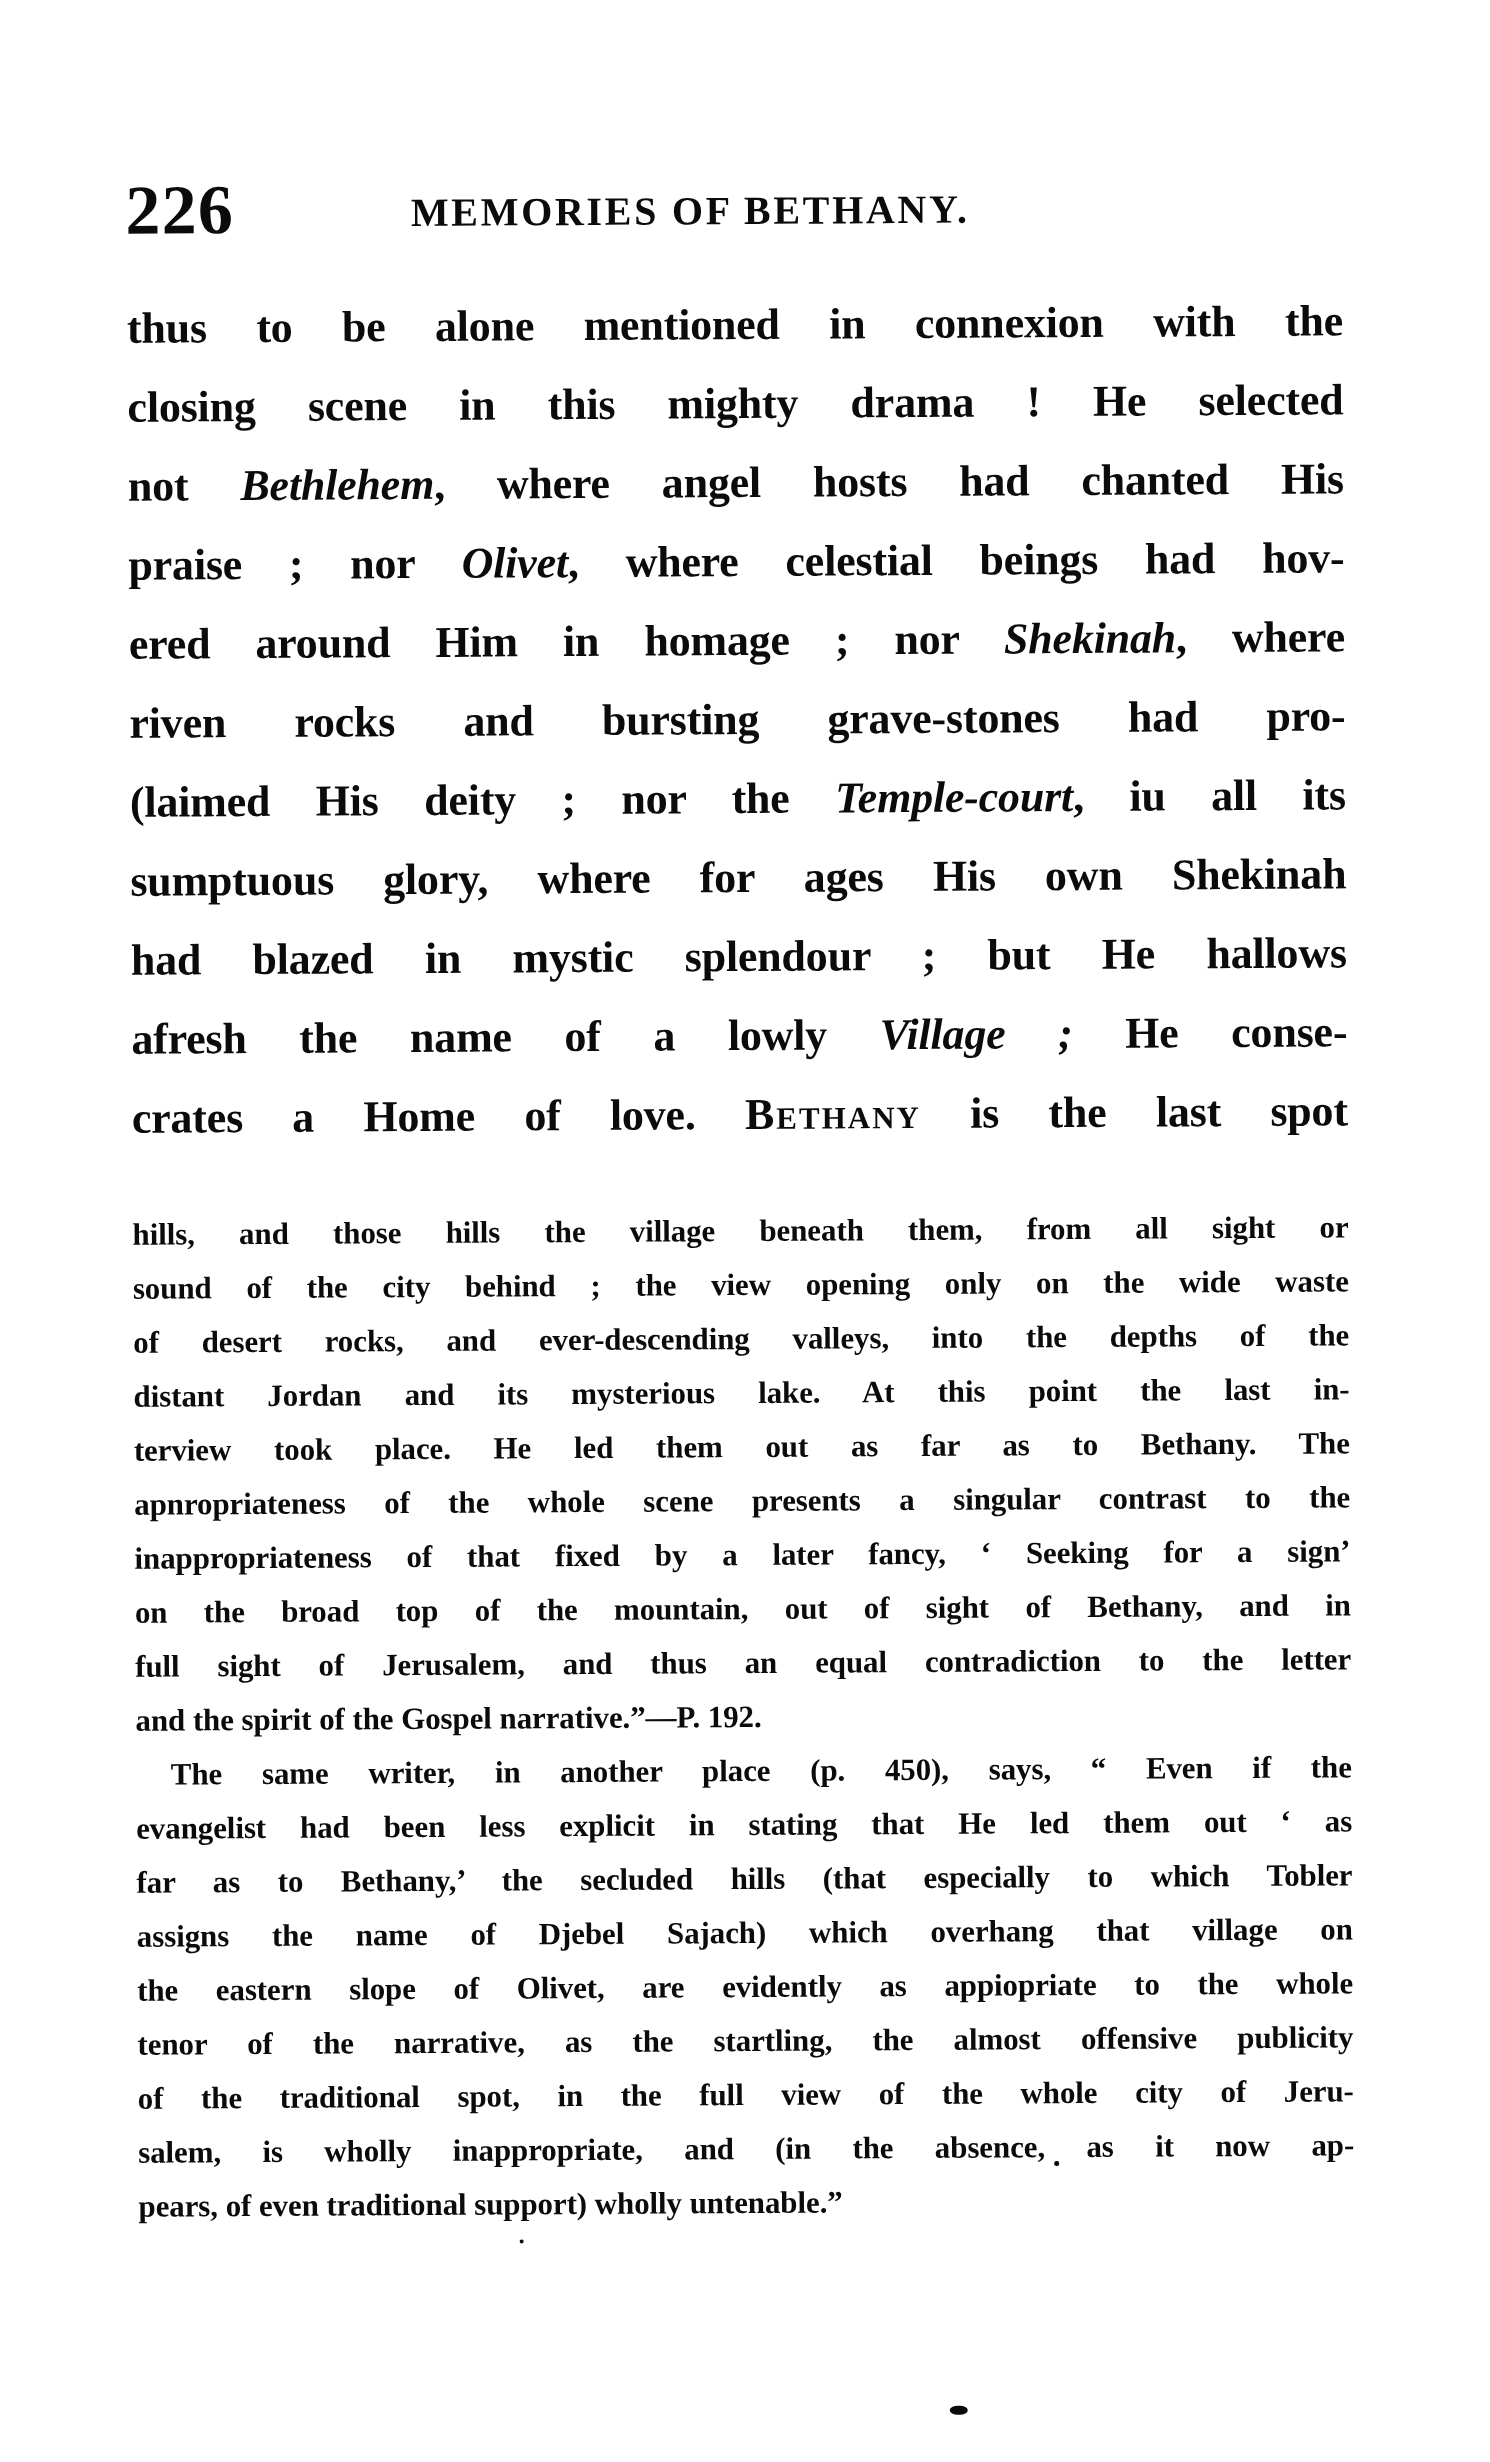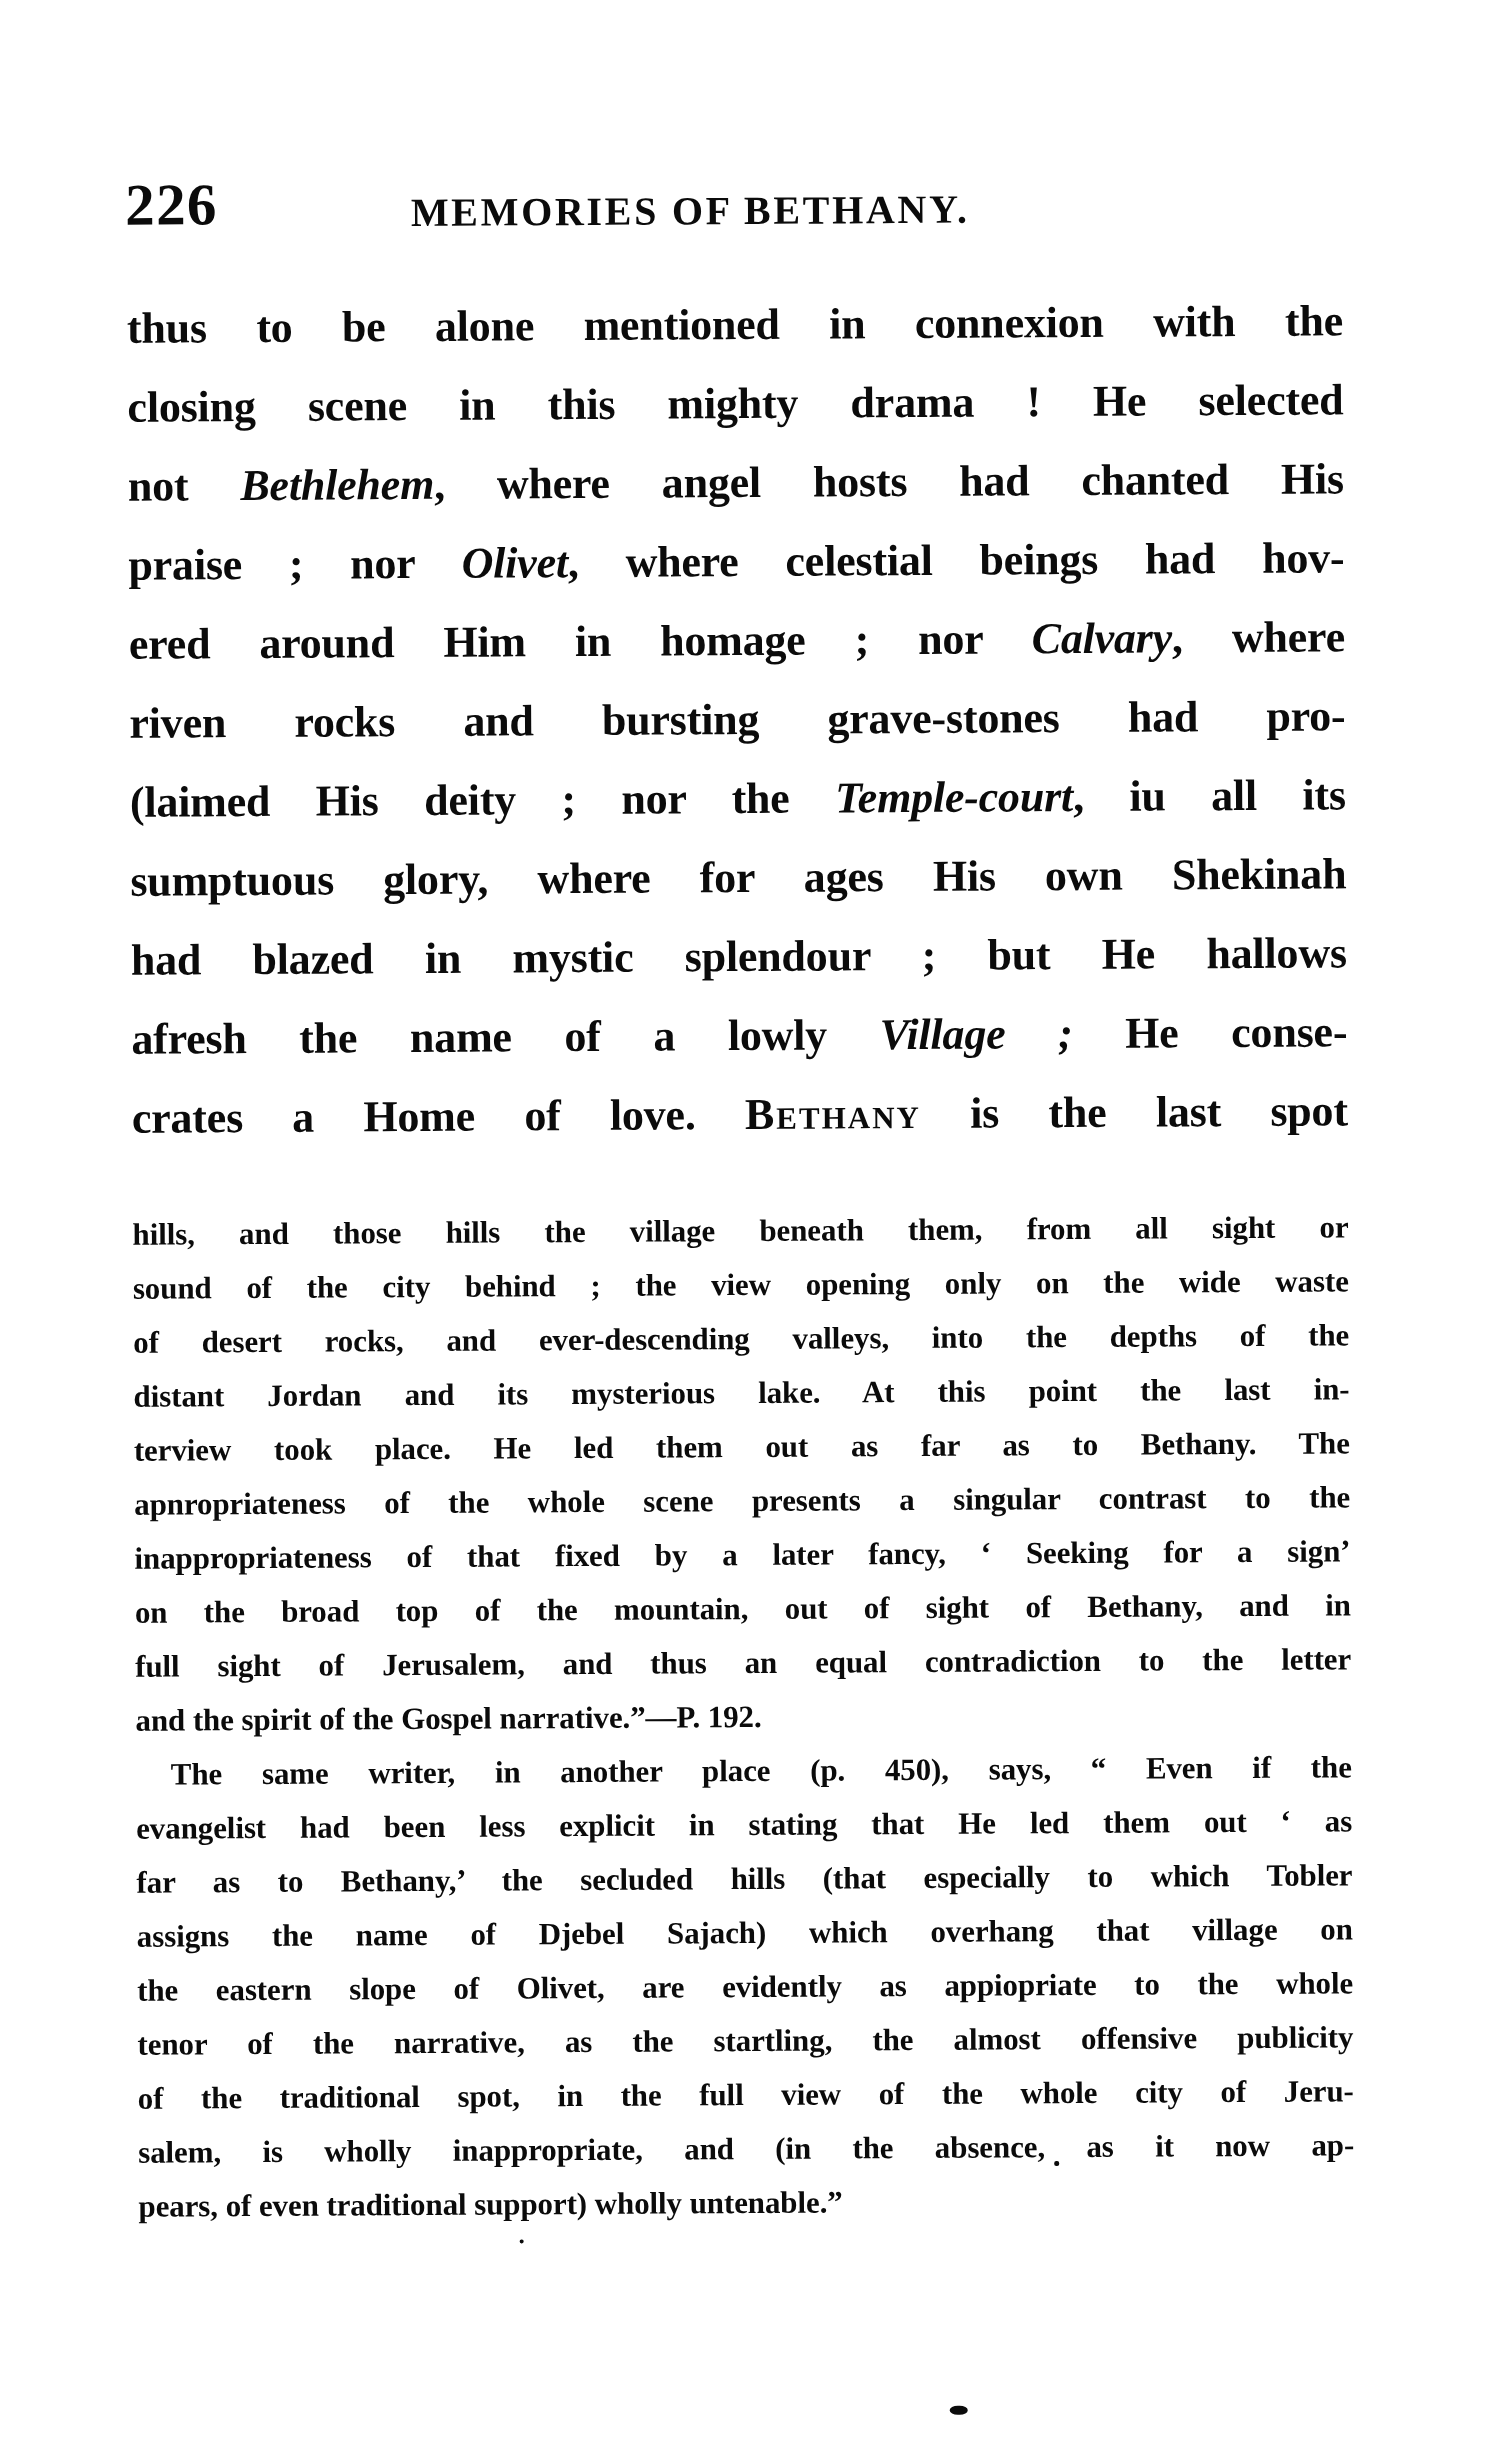--- a/index.html
+++ b/index.html
@@ -12,21 +12,21 @@
   .page {
     position: relative;
     width: 1490px; height: 2462px;
     color: var(--ink, #0b0b0b);
     font-weight: 700;
   }
   .rot { position: absolute; inset: 0; transform: rotate(-0.35deg); transform-origin: 50% 40%; }
 
   .page-number {
     position: absolute; left: 130px; top: 172px;
-    font-size: 59px; line-height: 1; letter-spacing: 1.3px;
+    font-size: 70px; line-height: 1; letter-spacing: 1.3px;
   }
   .running-header {
     position: absolute; left: 0; top: 191px; width: 1390px;
     text-align: center;
     font-size: 40px; line-height: 1; letter-spacing: 2.7px;
   }
 
   .body-text {
     position: absolute; left: 131px; top: 285px; width: 1216px;
     font-size: 44px; line-height: 79px;
@@ -61,21 +61,21 @@
 
     <div class="page-number">226</div>
 
     <div class="running-header">MEMORIES OF BETHANY.</div>
 
     <div class="body-text">
         <div class="line"><span>thus to be alone mentioned in connexion with the</span></div>
         <div class="line"><span>closing scene in this mighty drama ! He selected</span></div>
         <div class="line"><span>not </span><span class="it">Bethlehem</span><span>, where angel hosts had chanted His</span></div>
         <div class="line"><span>praise ; nor </span><span class="it">Olivet</span><span>, where celestial beings had hov-</span></div>
-        <div class="line"><span>ered around Him in homage ; nor </span><span class="it">Calvary</span><span>, where</span></div>
+        <div class="line"><span>ered around Him in homage ; nor </span><span class="it">Shekinah</span><span>, where</span></div>
         <div class="line"><span>riven rocks and bursting grave-stones had pro-</span></div>
         <div class="line"><span>(laimed His deity ; nor the </span><span class="it">Temple-court</span><span>, iu all its</span></div>
         <div class="line"><span>sumptuous glory, where for ages His own Shekinah</span></div>
         <div class="line"><span>had blazed in mystic splendour ; but He hallows</span></div>
         <div class="line"><span>afresh the name of a lowly </span><span class="it">Village ;</span><span> He conse-</span></div>
         <div class="line"><span>crates a Home of love. </span><span class="sc">Bethany</span><span> is the last spot</span></div>
       </div>
 
     <div class="footnote-text">
         <div class="line"><span>hills, and those hills the village beneath them, from all sight or</span></div>

